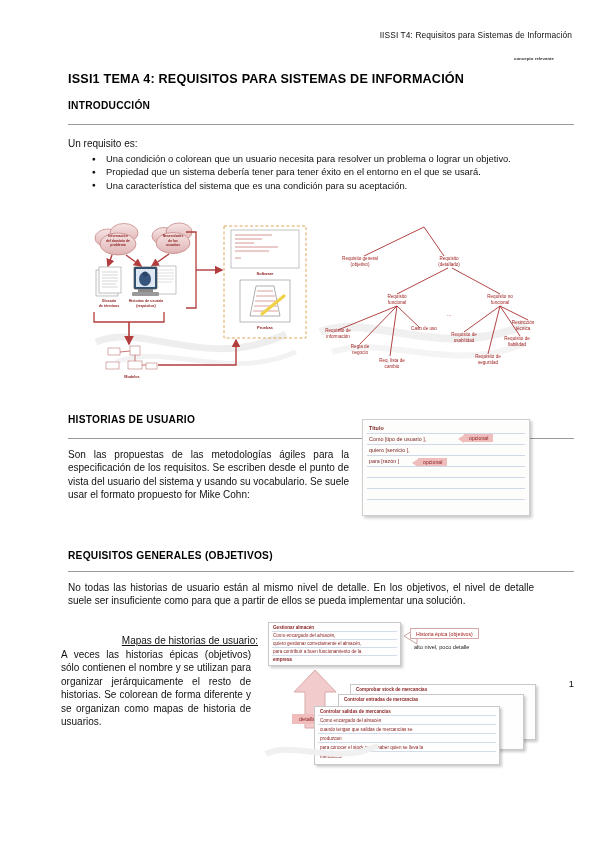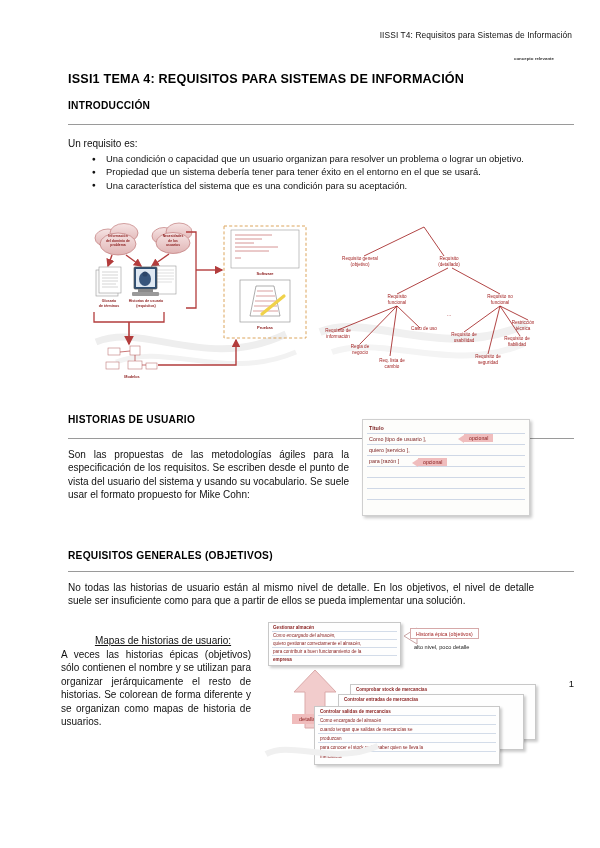--- a/index.html
+++ b/index.html
@@ -121,21 +121,21 @@
     <span class="doc-title">ISSI1 TEMA 4: REQUISITOS PARA SISTEMAS DE INFORMACIÓN</span>
     <span class="concept-note">concepto relevante</span>
   </div>
 
   <div class="sec-head" style="top:100px;">INTRODUCCIÓN</div>
   <div class="rule" style="top:124px;"></div>
 
   <div class="body-txt" style="top:137px; left:68px; width:466px;">Un requisito es:</div>
 
   <ul class="bullets" style="top:152px; left:68px; width:466px;">
-    <li>Una condición o capacidad que un usuario organizan para resolver un problema o lograr un objetivo.</li>
+    <li>Una condición o colorean que un usuario necesita para resolver un problema o lograr un objetivo.</li>
     <li>Propiedad que un sistema debería tener para tener éxito en el entorno en el que se usará.</li>
     <li>Una característica del sistema que es una condición para su aceptación.</li>
   </ul>
 
   <div class="fig" style="top:222px; left:86px;">
     <svg width="225" height="172" viewBox="0 0 225 172">
       <defs>
         <marker id="ar" markerWidth="6" markerHeight="6" refX="5" refY="3" orient="auto">
           <path d="M0,0 L6,3 L0,6 z" fill="#b33c3c"></path>
         </marker>
@@ -345,21 +345,21 @@
       <div class="arrow-l" style="left:49px; top:39px;"></div>
       <div class="opt-tag" style="left:55px; top:37.5px;">opcional</div>
     </div>
   </div>
 
   <div class="sec-head" style="top:550px;">REQUISITOS GENERALES (OBJETIVOS)</div>
   <div class="rule" style="top:571px;"></div>
 
   <div class="body-txt" style="top:581px; left:68px; width:466px;">No todas las historias de usuario están al mismo nivel de detalle. En los objetivos, el nivel de detalle suele ser insuficiente como para que a partir de ellos se pueda implementar una solución.</div>
 
-  <div class="body-txt underlined" style="top:634px; left:68px; width:190px; text-align:center;">Mapas de historias de usuario:</div>
+  <div class="body-txt underlined" style="top:634px; left:68px; width:190px; text-align:right;">Mapas de historias de usuario:</div>
 
   <div class="body-txt" style="top:648px; left:61px; width:190px;">A veces las historias épicas (objetivos) sólo contienen el nombre y se utilizan para organizar jerárquicamente el resto de historias. Se colorean de forma diferente y se organizan como mapas de historia de usuarios.</div>
 
   <div class="fig" style="top:620px; left:262px; width:276px; height:160px;">
 
     <div class="st-card" style="left:6px; top:2px; width:133px; height:44px;">
       <div class="st-line" style="top:8px;"></div>
       <div class="st-line" style="top:16px;"></div>
       <div class="st-line" style="top:24px;"></div>
       <div class="st-line" style="top:32px;"></div>

